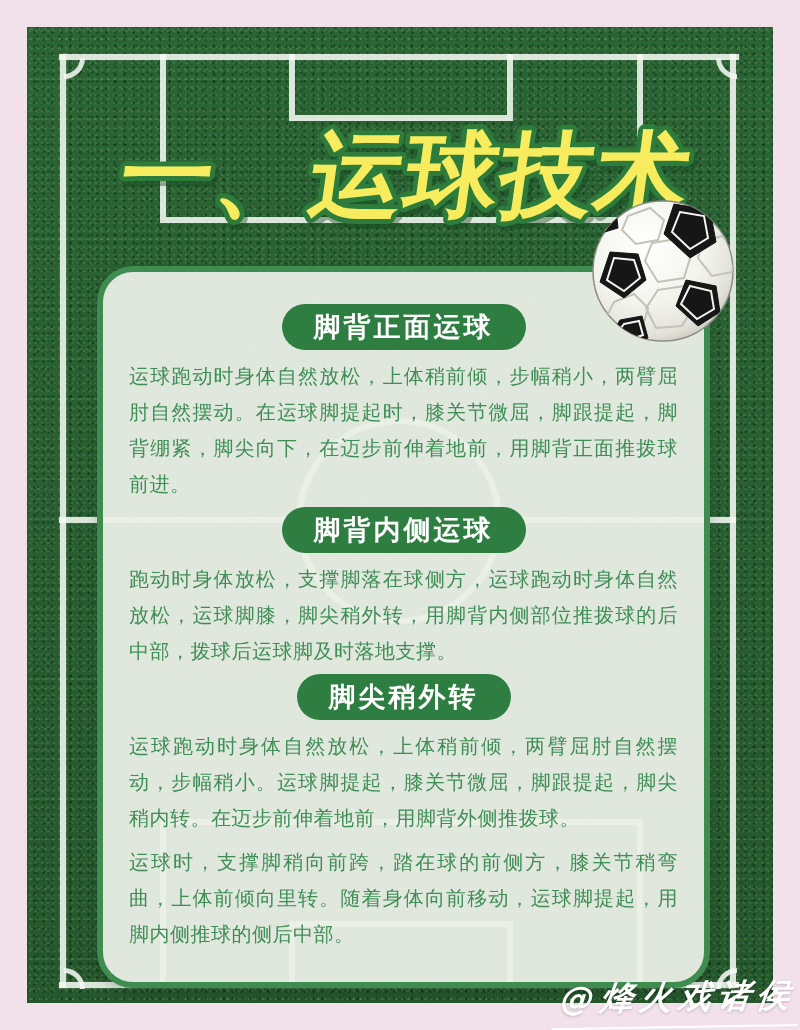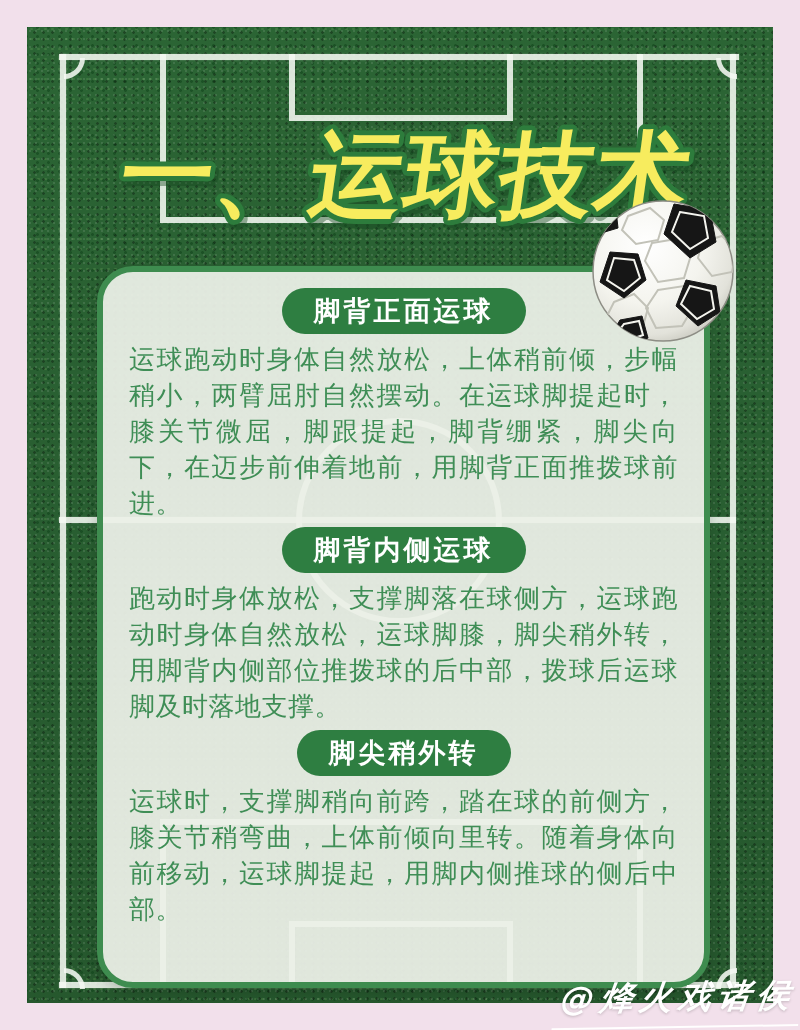--- a/index.html
+++ b/index.html
@@ -32,25 +32,25 @@
 
   .title-wrap{position:absolute;left:60px;top:70px;width:640px;height:150px;z-index:3;
     filter:drop-shadow(3px 5px 0 rgba(20,70,30,0.40));}
   .title-text{font-family:"DejaVu Sans","Liberation Sans",sans-serif;font-weight:bold;font-size:93px;
     fill:#f7ec5e;stroke:#2d7c3c;stroke-width:10px;stroke-linejoin:round;paint-order:stroke fill;letter-spacing:2px;}
 
   .card{position:absolute;left:70px;top:239px;width:613px;height:722px;z-index:2;
     background:rgba(236,240,232,0.94);border:6px solid #3e8c4f;border-radius:36px;box-sizing:border-box;
     box-shadow:0 4px 12px rgba(0,0,0,0.18);padding:16px 26px 0 26px;overflow:hidden;}
   .sec{margin-top:5px;}
-  .sec:first-child{margin-top:0;}
+  .sec:first-child{margin-top:16px;}
   .pill{display:block;width:fit-content;margin:0 auto;background:#2e7e41;color:#ffffff;
     height:46px;line-height:46px;padding:0 32px;border-radius:24px;font-size:27px;font-weight:bold;letter-spacing:3px;}
-  .body-text{margin:8px 0 0 0;color:#3f8e56;font-size:26px;line-height:36px;font-weight:500;
-    text-align:justify;letter-spacing:0.5px;font-family:Liberation Serif, serif;}
+  .body-text{margin:8px 0 0 0;color:#3f8e56;font-size:20px;line-height:36px;font-weight:500;
+    text-align:justify;letter-spacing:0.5px;}
 
   .ball{position:absolute;left:563px;top:171px;width:146px;height:146px;z-index:4;}
 
   .watermark{position:absolute;right:2px;bottom:4px;z-index:5;color:#ffffff;
     font-size:33px;font-weight:bold;font-style:italic;letter-spacing:6px;
     transform:skewX(-8deg) rotate(-1deg);transform-origin:bottom right;
     border-bottom:2px solid rgba(255,255,255,0.95);padding:0 6px 6px 6px;
     text-shadow:0 1px 3px rgba(0,0,0,0.20);}
 </style>
 </head>
@@ -88,20 +88,21 @@
       <div class="sec">
         <div class="pill">
           <span>脚背内侧运球</span>
         </div>
         <p class="body-text">跑动时身体放松，支撑脚落在球侧方，运球跑动时身体自然放松，运球脚膝，脚尖稍外转，用脚背内侧部位推拨球的后中部，拨球后运球脚及时落地支撑。</p>
       </div>
       <div class="sec">
         <div class="pill">
           <span>脚尖稍外转</span>
         </div>
+        <p class="body-text">运球跑动时身体自然放松，上体稍前倾，两臂屈肘自然摆动，步幅稍小。运球脚提起，膝关节微屈，脚跟提起，脚尖稍内转。在迈步前伸着地前，用脚背外侧推拨球。</p>
       </div>
       <div class="sec">
         <p class="body-text">运球时，支撑脚稍向前跨，踏在球的前侧方，膝关节稍弯曲，上体前倾向里转。随着身体向前移动，运球脚提起，用脚内侧推球的侧后中部。</p>
       </div>
     </div>
 
     <svg class="ball" viewBox="0 0 146 146">
       <defs>
         <radialGradient id="ballg" cx="38%" cy="32%" r="75%">
           <stop offset="0%" stop-color="#ffffff"></stop>

